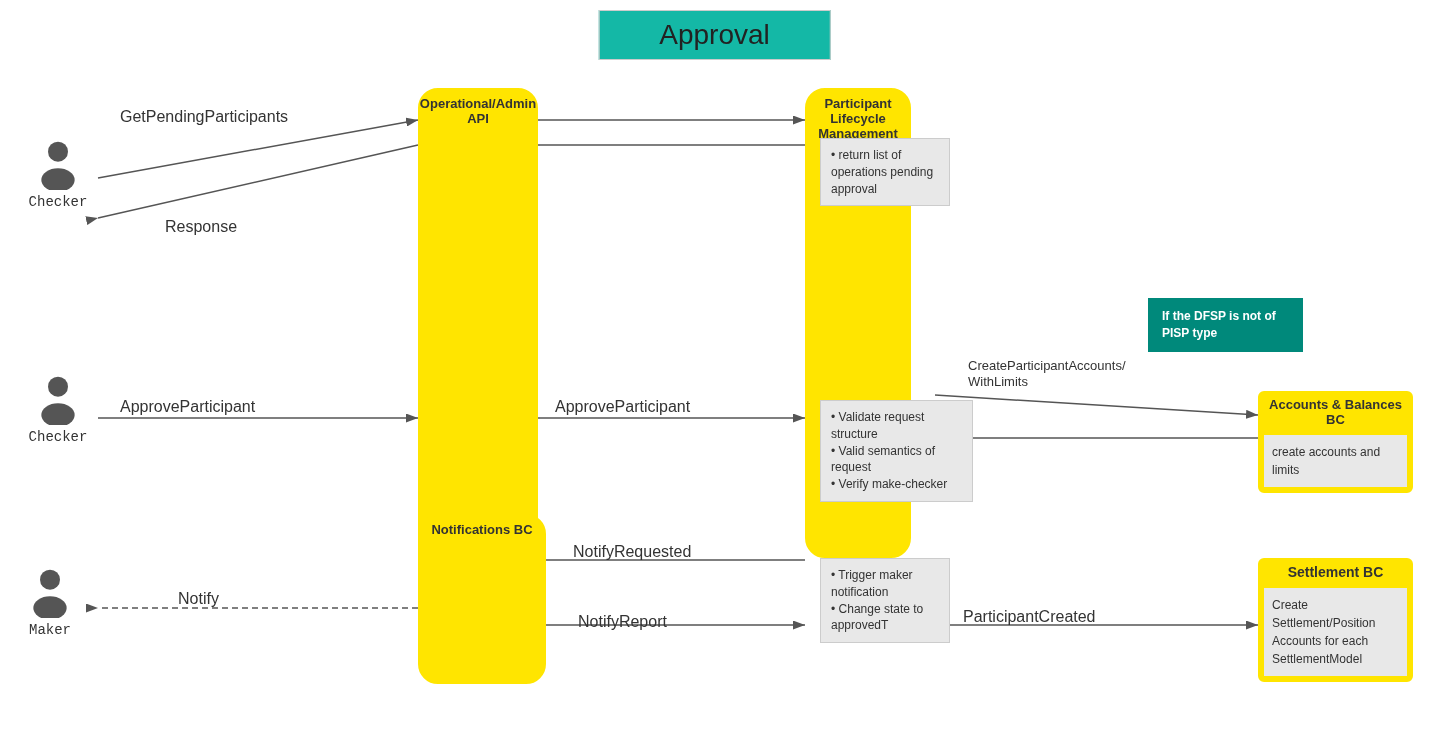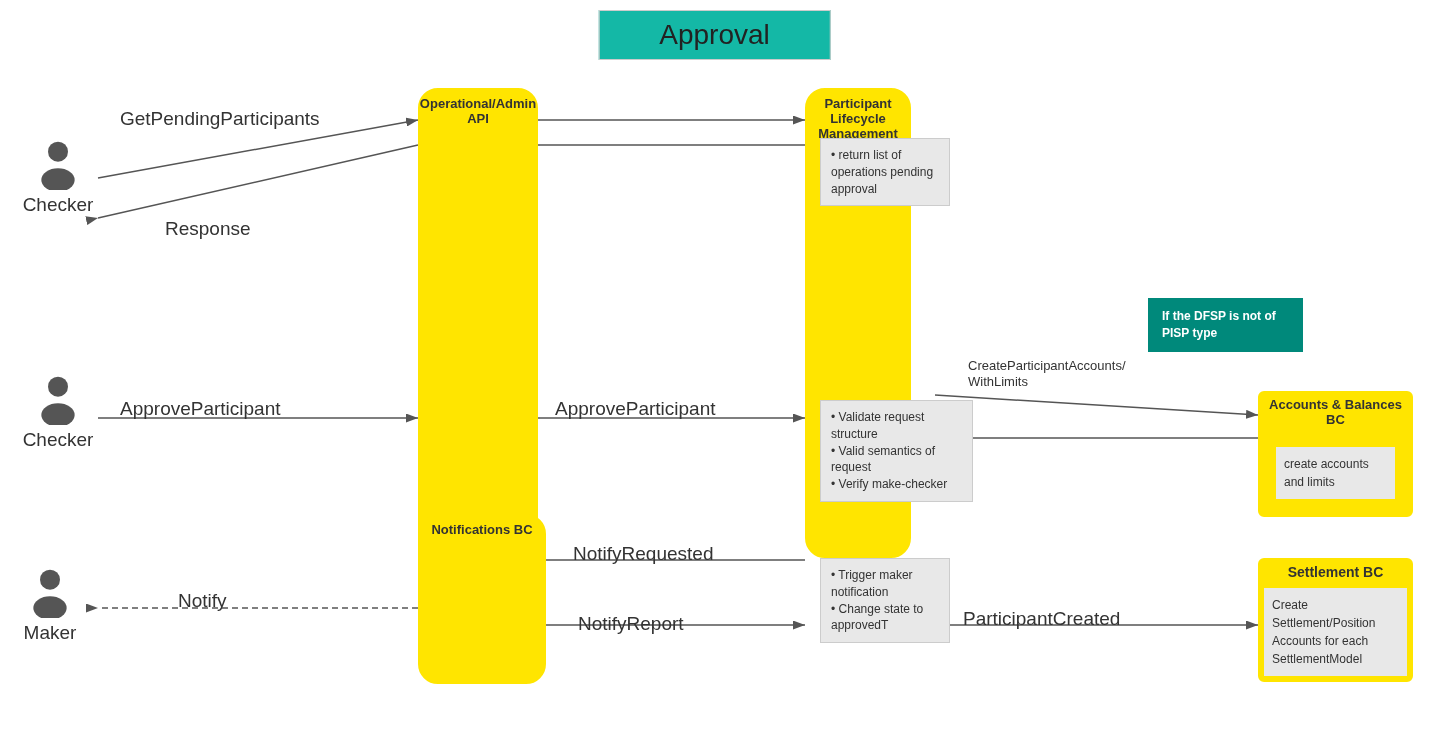--- a/index.html
+++ b/index.html
@@ -35,23 +35,24 @@
       display: flex;
       flex-direction: column;
       align-items: center;
       width: 80px;
     }
     .actor-icon {
       width: 50px;
       height: 50px;
     }
     .actor-label {
-      font-size: 19px;
+      font-size: 14px;
       color: #333;
       margin-top: 4px;
+      font-family: Liberation Mono, monospace;
     }
     
     .swimlane-box {
       position: absolute;
       border-radius: 20px;
       display: flex;
       flex-direction: column;
       align-items: center;
     }
     .swimlane-label {
@@ -95,21 +96,21 @@
     .ab-box-label {
       background: #FFE500;
       font-size: 13px;
       font-weight: bold;
       padding: 4px 8px;
       color: #333;
       text-align: center;
     }
     .ab-box-content {
       background: #e8e8e8;
-      margin: 16px;
+      margin: 4px;
       padding: 8px;
       font-size: 12px;
       color: #333;
       line-height: 1.5;
     }
     
     .settlement-box {
       position: absolute;
       border: 2px solid #FFE500;
       background: #FFE500;
@@ -127,21 +128,21 @@
       background: #e8e8e8;
       margin: 4px;
       padding: 8px;
       font-size: 12px;
       color: #333;
       line-height: 1.5;
     }
     
     .arrow-label {
       position: absolute;
-      font-size: 19px;
+      font-size: 16px;
       color: #333;
     }
     
     .arrows-svg {
       position: absolute;
       top: 0;
       left: 0;
       width: 1429px;
       height: 744px;
       pointer-events: none;

